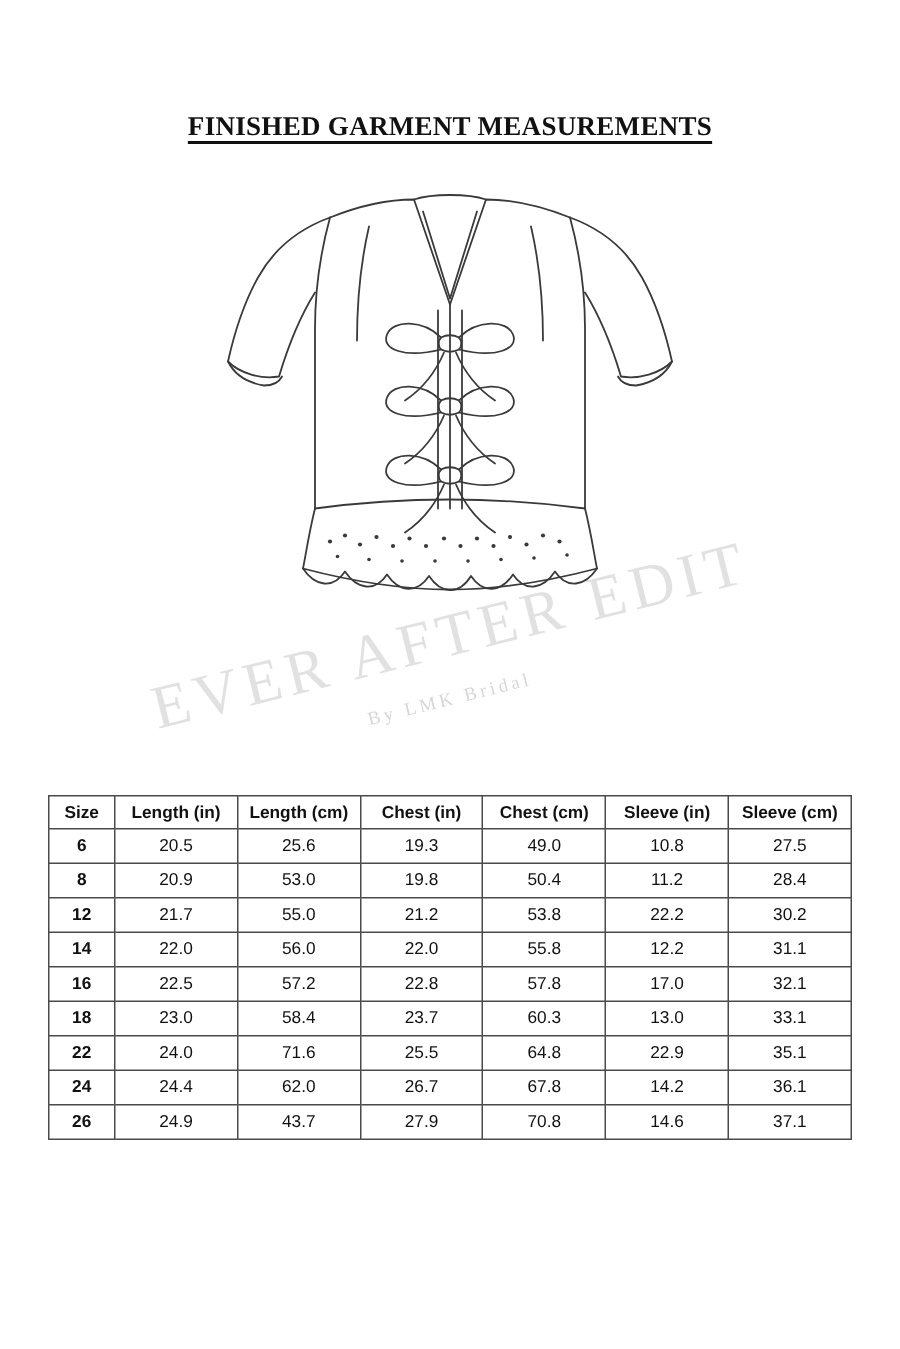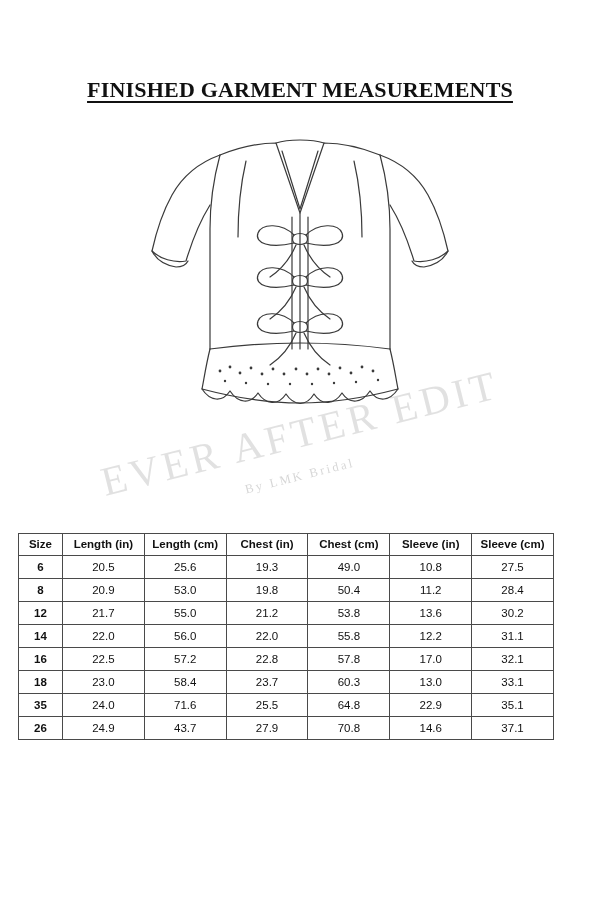--- a/index.html
+++ b/index.html
@@ -17,21 +17,21 @@
   .page {
     width: 600px;
     height: 899px;
     position: relative;
     box-sizing: border-box;
   }
   .title {
     text-align: center;
     font-family: "Liberation Serif", serif;
     font-weight: bold;
-    font-size: 22px;
+    font-size: 18px;
     letter-spacing: 0.2px;
     color: #111111;
     padding-top: 62px;
     text-decoration: underline;
     text-underline-offset: 4px;
     text-decoration-thickness: 2px;
   }
   .illustration {
     position: relative;
     width: 600px;
@@ -71,21 +71,21 @@
     text-align: center;
     transform: rotate(-14deg);
     font-family: "Liberation Serif", serif;
     font-size: 12.5px;
     letter-spacing: 2.5px;
     color: rgba(120, 120, 120, 0.30);
     white-space: nowrap;
   }
   .table-wrap {
     position: absolute;
-    left: 18px;
+    left: 32px;
     top: 518px;
     width: 536px;
   }
   table.measurements {
     border-collapse: collapse;
     width: 536px;
     font-family: "Liberation Sans", sans-serif;
   }
   table.measurements th,
   table.measurements td {
@@ -247,21 +247,21 @@
           <td>50.4</td>
           <td>11.2</td>
           <td>28.4</td>
         </tr>
         <tr>
           <td class="size-cell">12</td>
           <td>21.7</td>
           <td>55.0</td>
           <td>21.2</td>
           <td>53.8</td>
-          <td>13.6</td>
+          <td>22.2</td>
           <td>30.2</td>
         </tr>
         <tr>
           <td class="size-cell">14</td>
           <td>22.0</td>
           <td>56.0</td>
           <td>22.0</td>
           <td>55.8</td>
           <td>12.2</td>
           <td>31.1</td>
@@ -278,27 +278,36 @@
         <tr>
           <td class="size-cell">18</td>
           <td>23.0</td>
           <td>58.4</td>
           <td>23.7</td>
           <td>60.3</td>
           <td>13.0</td>
           <td>33.1</td>
         </tr>
         <tr>
-          <td class="size-cell">35</td>
+          <td class="size-cell">22</td>
           <td>24.0</td>
           <td>71.6</td>
           <td>25.5</td>
           <td>64.8</td>
           <td>22.9</td>
           <td>35.1</td>
+        </tr>
+        <tr>
+          <td class="size-cell">24</td>
+          <td>24.4</td>
+          <td>62.0</td>
+          <td>26.7</td>
+          <td>67.8</td>
+          <td>14.2</td>
+          <td>36.1</td>
         </tr>
         <tr>
           <td class="size-cell">26</td>
           <td>24.9</td>
           <td>43.7</td>
           <td>27.9</td>
           <td>70.8</td>
           <td>14.6</td>
           <td>37.1</td>
         </tr>

